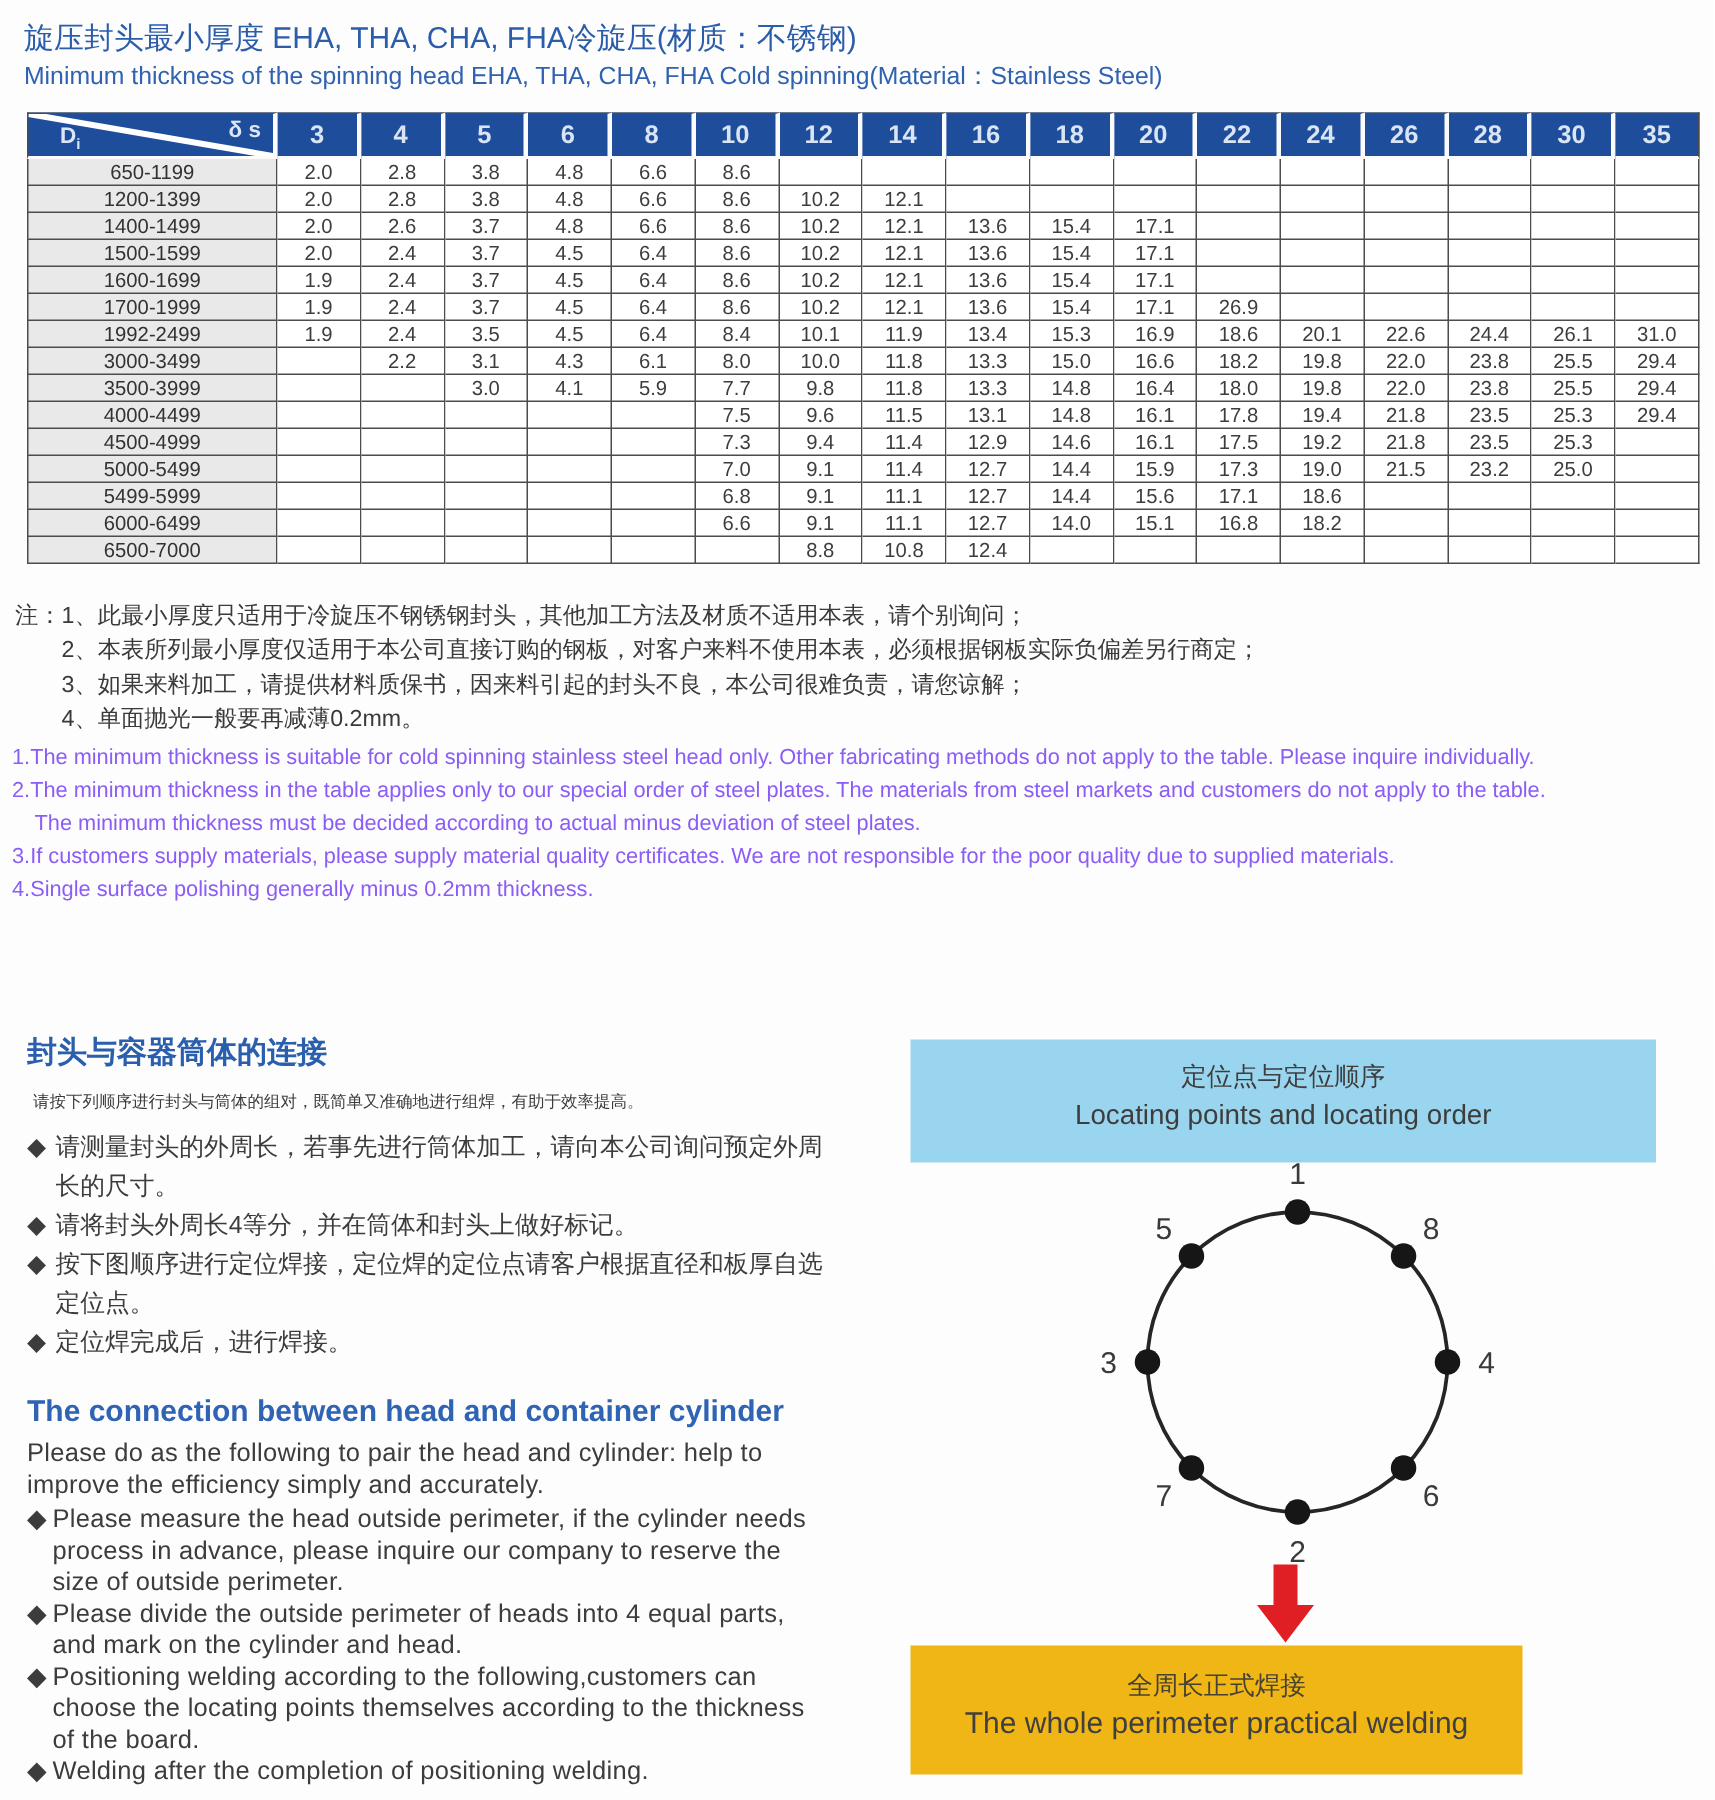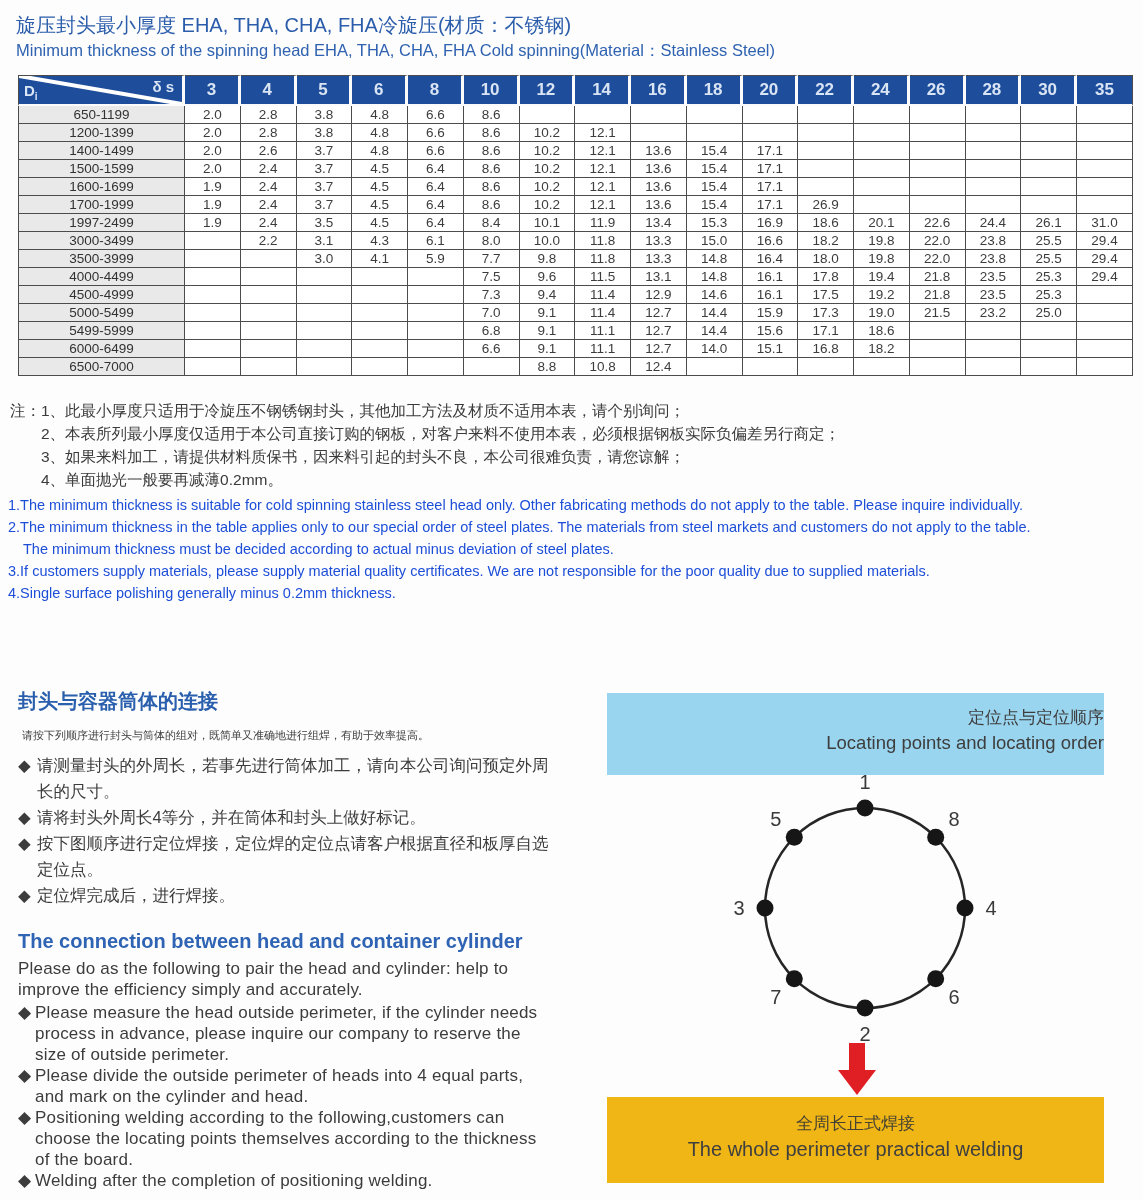--- a/index.html
+++ b/index.html
@@ -14,61 +14,61 @@
   table.thk{position:absolute;left:18px;top:75px;width:1115px;border-collapse:separate;border-spacing:0;table-layout:fixed;}
   table.thk th,table.thk td{box-sizing:border-box;padding:0;}
   table.thk thead th{
     background:#1e4e9b;color:#d9e4f4;font-size:17px;font-weight:bold;height:31px;
     text-align:center;vertical-align:middle;border-top:1px solid #4c4c4c;
     border-right:3px solid #fbfbfb;border-bottom:2px solid #fbfbfb;
   }
   table.thk thead th:last-child{border-right:1px solid #4c4c4c;}
   table.thk thead th.corner{position:relative;border-left:1px solid #4c4c4c;}
   .corner .c-tr{position:absolute;top:2px;right:8px;font-size:15px;font-weight:bold;color:#dbe6f6;}
-  .corner .c-bl{position:absolute;bottom:2px;left:5px;font-size:15px;font-weight:bold;color:#dbe6f6;}
+  .corner .c-bl{position:absolute;bottom:2px;left:21px;font-size:15px;font-weight:bold;color:#dbe6f6;}
   .corner .c-bl sub{font-size:10px;}
   .corner svg.diag{position:absolute;left:0;top:0;width:100%;height:100%;}
   table.thk tbody tr{height:18px;}
   table.thk tbody th{
     background:#e9e9e9;font-size:13.5px;font-weight:normal;color:#323232;text-align:center;
     border-left:1px solid #4c4c4c;border-right:1px solid #4c4c4c;border-bottom:1px solid #4c4c4c;line-height:17px;
   }
   table.thk tbody td{
     background:#fff;font-size:13.5px;color:#3d3d3d;text-align:center;
     border-right:1px solid #4c4c4c;border-bottom:1px solid #4c4c4c;line-height:17px;
   }
   
   .notes-zh{position:absolute;left:10px;top:399px;width:1125px;font-size:15.5px;line-height:23px;color:#3a3a3a;}
   .notes-zh .indent{padding-left:31px;}
-  .notes-en{position:absolute;left:8px;top:494px;width:1130px;font-size:14.5px;line-height:22px;color:#1d4ed8;}
+  .notes-en{position:absolute;left:8px;top:494px;width:1130px;font-size:14.5px;line-height:22px;color:#8b5cf6;}
   .notes-en .cont{padding-left:15px;}
   
   .con-zh{position:absolute;left:18px;top:688px;width:540px;}
   .con-zh .h{font-size:20px;font-weight:bold;color:#2a5fad;margin:0 0 7px 0;}
   .con-zh .intro{font-size:11px;line-height:26px;margin:4px;}
   ul.bullets{list-style:none;margin:2px 0 0 0;padding:0;}
   .bullets li{display:flex;}
   .con-zh .bullets li{font-size:16.5px;line-height:26px;}
   .bullets .mark{flex:none;width:19px;}
   .con-en{position:absolute;left:18px;top:930px;width:520px;letter-spacing:0.2px;}
   .con-en .h{font-size:20px;font-weight:bold;color:#2f63b4;margin:0 0 5px 0;letter-spacing:0;}
   .con-en .intro{font-size:17px;line-height:21px;margin:0;}
   .con-en .bullets li{font-size:17px;line-height:21px;}
   .con-en .bullets .mark{width:17px;}
   
-  .box-blue{position:absolute;left:607px;top:693px;width:497px;height:82px;background:#9ad5ef;text-align:right;}
+  .box-blue{position:absolute;left:607px;top:693px;width:497px;height:82px;background:#9ad5ef;text-align:center;}
   .box-blue .l-zh{margin-top:13px;font-size:17px;color:#3d3d3d;}
   .box-blue .l-en{margin-top:3px;font-size:18.5px;color:#3d3d3d;}
   .diagram-wrap{position:absolute;left:725px;top:772px;width:280px;height:272px;}
   .diagram-wrap svg{display:block;}
   .arrow{position:absolute;left:838px;top:1043px;width:38px;height:52px;}
   .arrow .shaft{position:absolute;left:11px;top:0;width:16px;height:27px;background:#e01f24;}
   .arrow .head{position:absolute;left:0;top:27px;width:0;height:0;
     border-left:19px solid transparent;border-right:19px solid transparent;border-top:25px solid #e01f24;}
-  .box-yellow{position:absolute;left:607px;top:1097px;width:497px;height:86px;background:#f0b615;text-align:center;}
+  .box-yellow{position:absolute;left:607px;top:1097px;width:408px;height:86px;background:#f0b615;text-align:center;}
   .box-yellow .l-zh{margin-top:15px;font-size:17px;color:#474233;}
   .box-yellow .l-en{margin-top:3px;font-size:20px;color:#3f3f3f;}
 </style>
 </head>
 <body>
 
 <div class="page">
 
   <div class="title-zh">旋压封头最小厚度 EHA, THA, CHA, FHA冷旋压(材质：不锈钢)</div>
   <div class="title-en">Minimum thickness of the spinning head EHA, THA, CHA, FHA Cold spinning(Material：Stainless Steel)</div>
@@ -220,21 +220,21 @@
           <td>15.4</td>
           <td>17.1</td>
           <td>26.9</td>
           <td></td>
           <td></td>
           <td></td>
           <td></td>
           <td></td>
         </tr>
         <tr>
-          <th>1997-2499</th>
+          <th>1992-2499</th>
           <td>1.9</td>
           <td>2.4</td>
           <td>3.5</td>
           <td>4.5</td>
           <td>6.4</td>
           <td>8.4</td>
           <td>10.1</td>
           <td>11.9</td>
           <td>13.4</td>
           <td>15.3</td>

